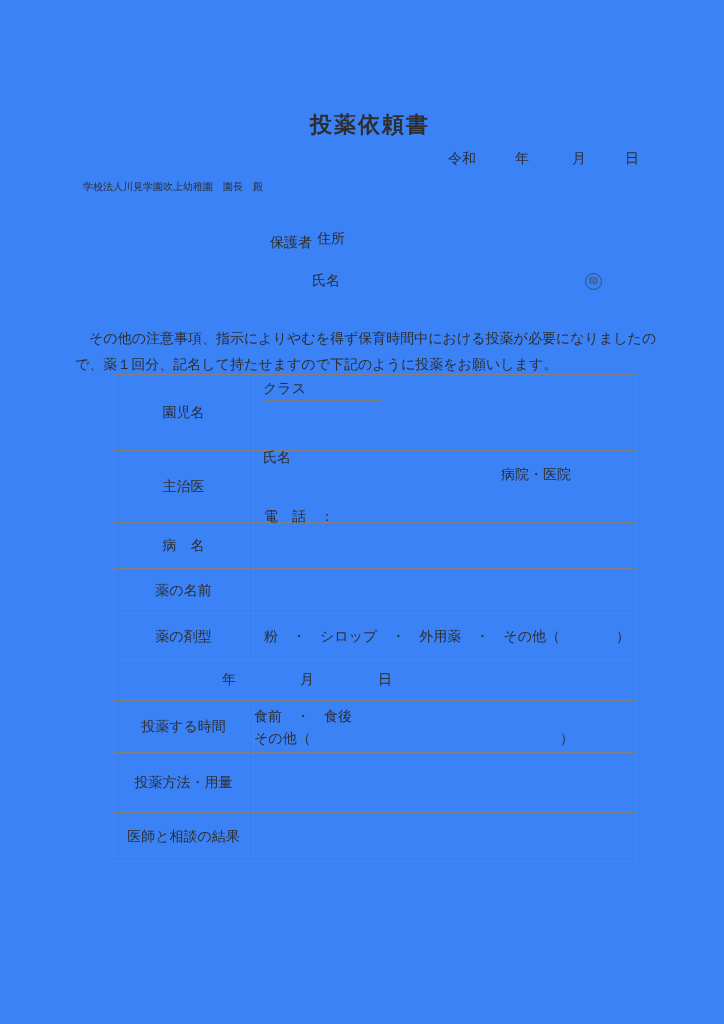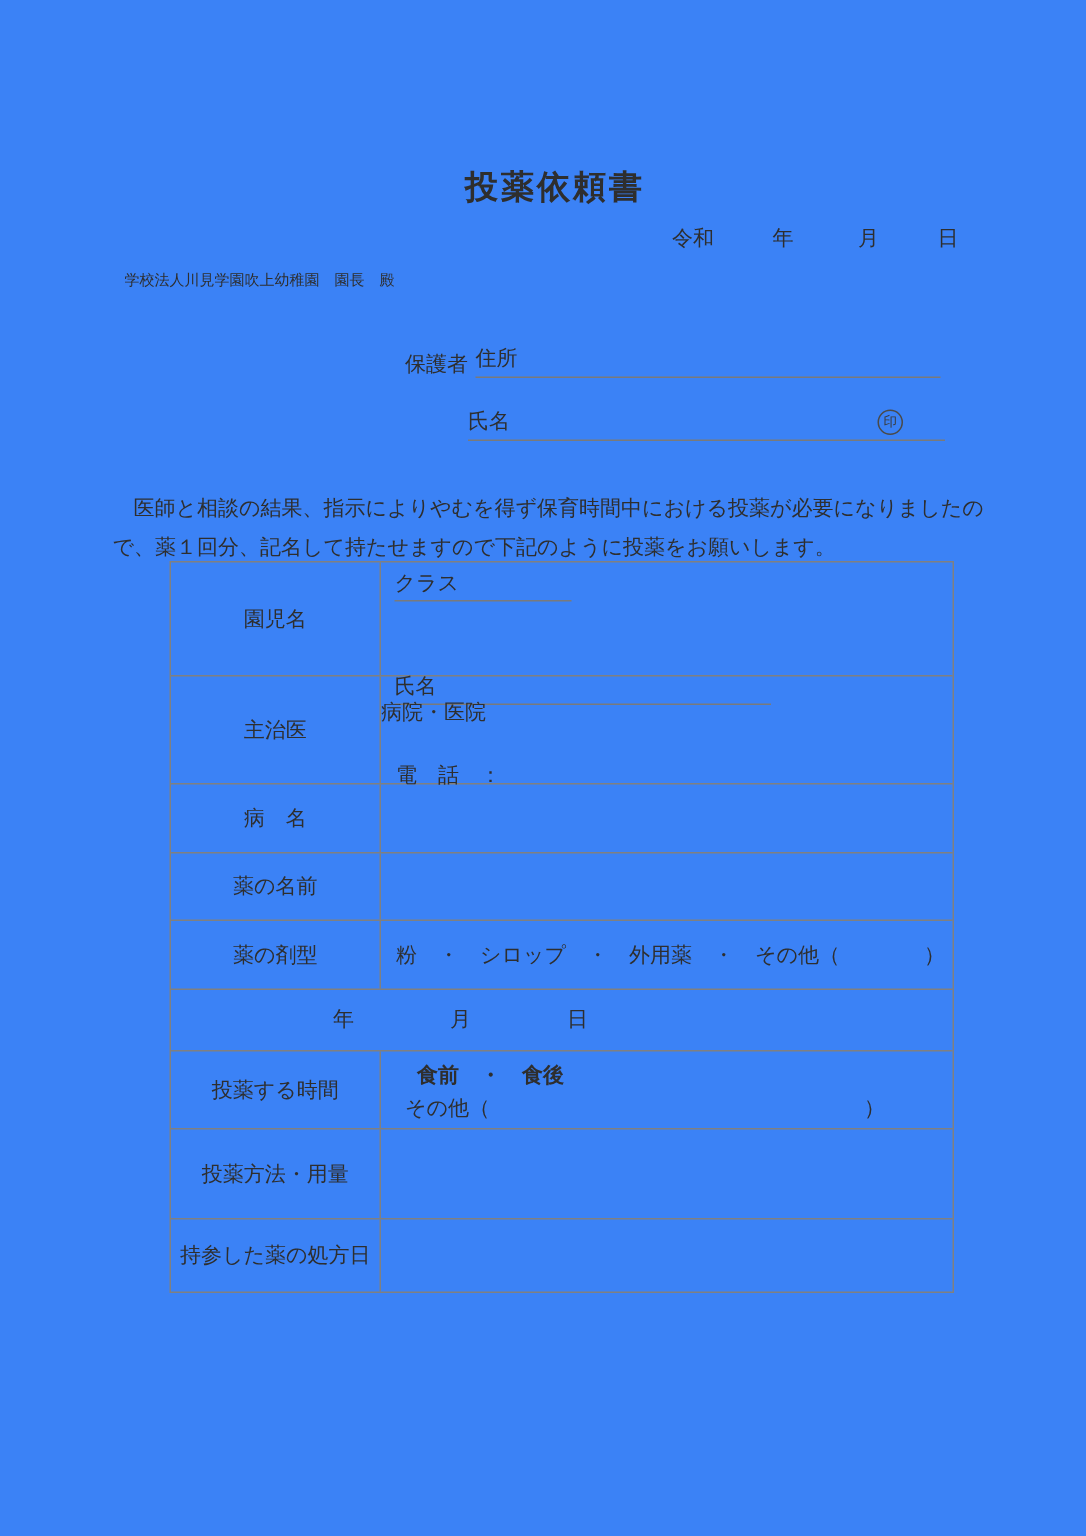--- a/index.html
+++ b/index.html
@@ -124,35 +124,35 @@
   }
   .u-field {
     border-bottom: 1px solid #7a7a7a;
     padding-bottom: 2px;
     white-space: nowrap;
   }
   .class-field { width: 118px; }
   .child-name-field { width: 251px; }
   
   .cell-doctor { padding-top: 15px; }
-  .hospital-line { white-space: nowrap; }
+  .hospital-line { margin-left: 247px; white-space: nowrap; }
   .phone-line { margin-top: 24px; margin-left: 10px; white-space: nowrap; }
   
   .cell-line { display: flex; align-items: center; height: 100%; padding-left: 10px; white-space: nowrap; }
   
   .cell-date { display: flex; align-items: center; height: 100%; white-space: nowrap; }
   .cell-date .d-year  { margin-left: 108px; }
   .cell-date .d-month { margin-left: 64px; }
   .cell-date .d-day   { margin-left: 64px; }
   
   .cell-time { padding-top: 7px; }
-  .time-line1 { margin-left: 24px; white-space: nowrap; font-weight: bold; }
+  .time-line1 { margin-left: 0; white-space: nowrap; }
   .time-line2 {
     margin-top: 4px;
-    margin-left: 16px;
+    margin-left: 0;
     width: 320px;
     display: flex;
     justify-content: space-between;
     white-space: nowrap;
   }
 </style>
 </head>
 <body>
 
 <div class="page">
@@ -170,21 +170,21 @@
   </div>
 
   <div class="name-line">
     <span class="name-field">
       <span>氏名</span>
       <span class="seal">印</span>
     </span>
   </div>
 
   <div class="body-par">
-    <div>　医師と相談の結果、指示によりやむを得ず保育時間中における投薬が必要になりましたの</div>
+    <div>　その他の注意事項、指示によりやむを得ず保育時間中における投薬が必要になりましたの</div>
     <div>で、薬１回分、記名して持たせますので下記のように投薬をお願いします。</div>
   </div>
 
   <div class="form-table">
 
     <div class="t-row" style="height:76px">
       <div class="t-label">園児名</div>
       <div class="t-value">
         <div class="cell-child">
           <span class="u-field class-field">クラス</span>
@@ -238,19 +238,19 @@
         </div>
       </div>
     </div>
 
     <div class="t-row" style="height:60px">
       <div class="t-label">投薬方法・用量</div>
       <div class="t-value"></div>
     </div>
 
     <div class="t-row" style="height:48px">
-      <div class="t-label">持参した薬の処方日</div>
+      <div class="t-label">医師と相談の結果</div>
       <div class="t-value"></div>
     </div>
 
   </div>
 
 </div>
 
 </body></html>

